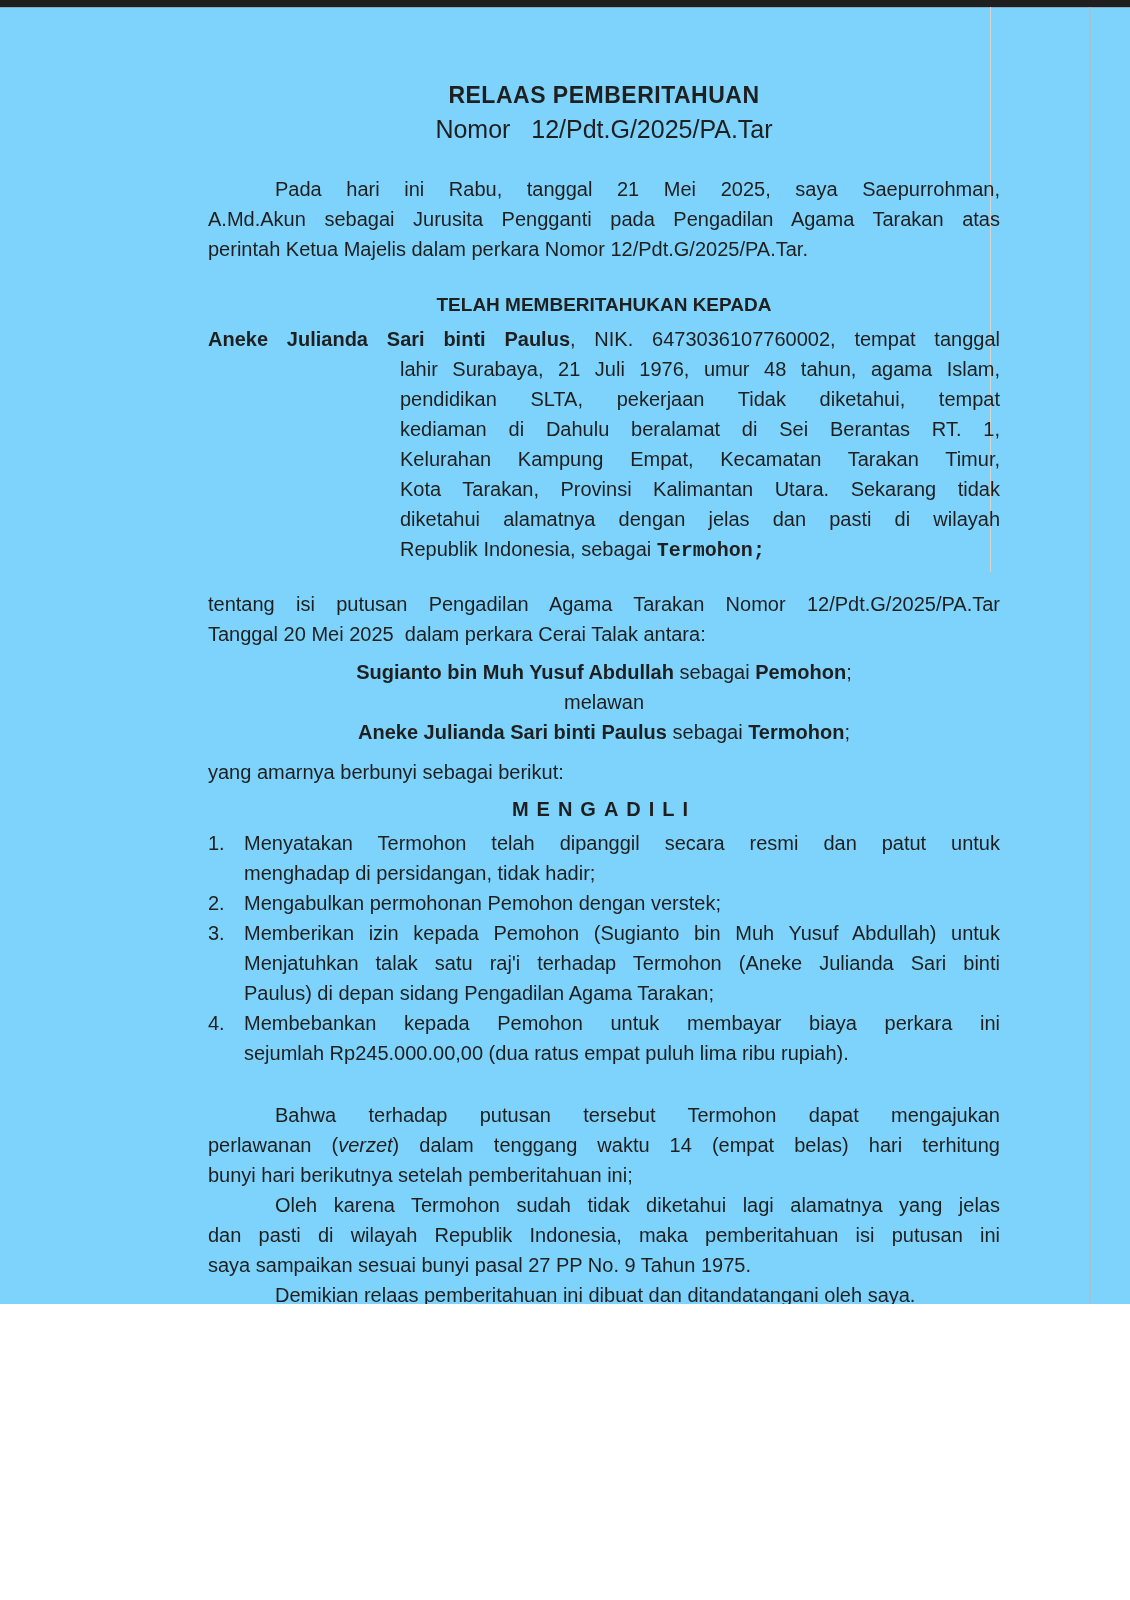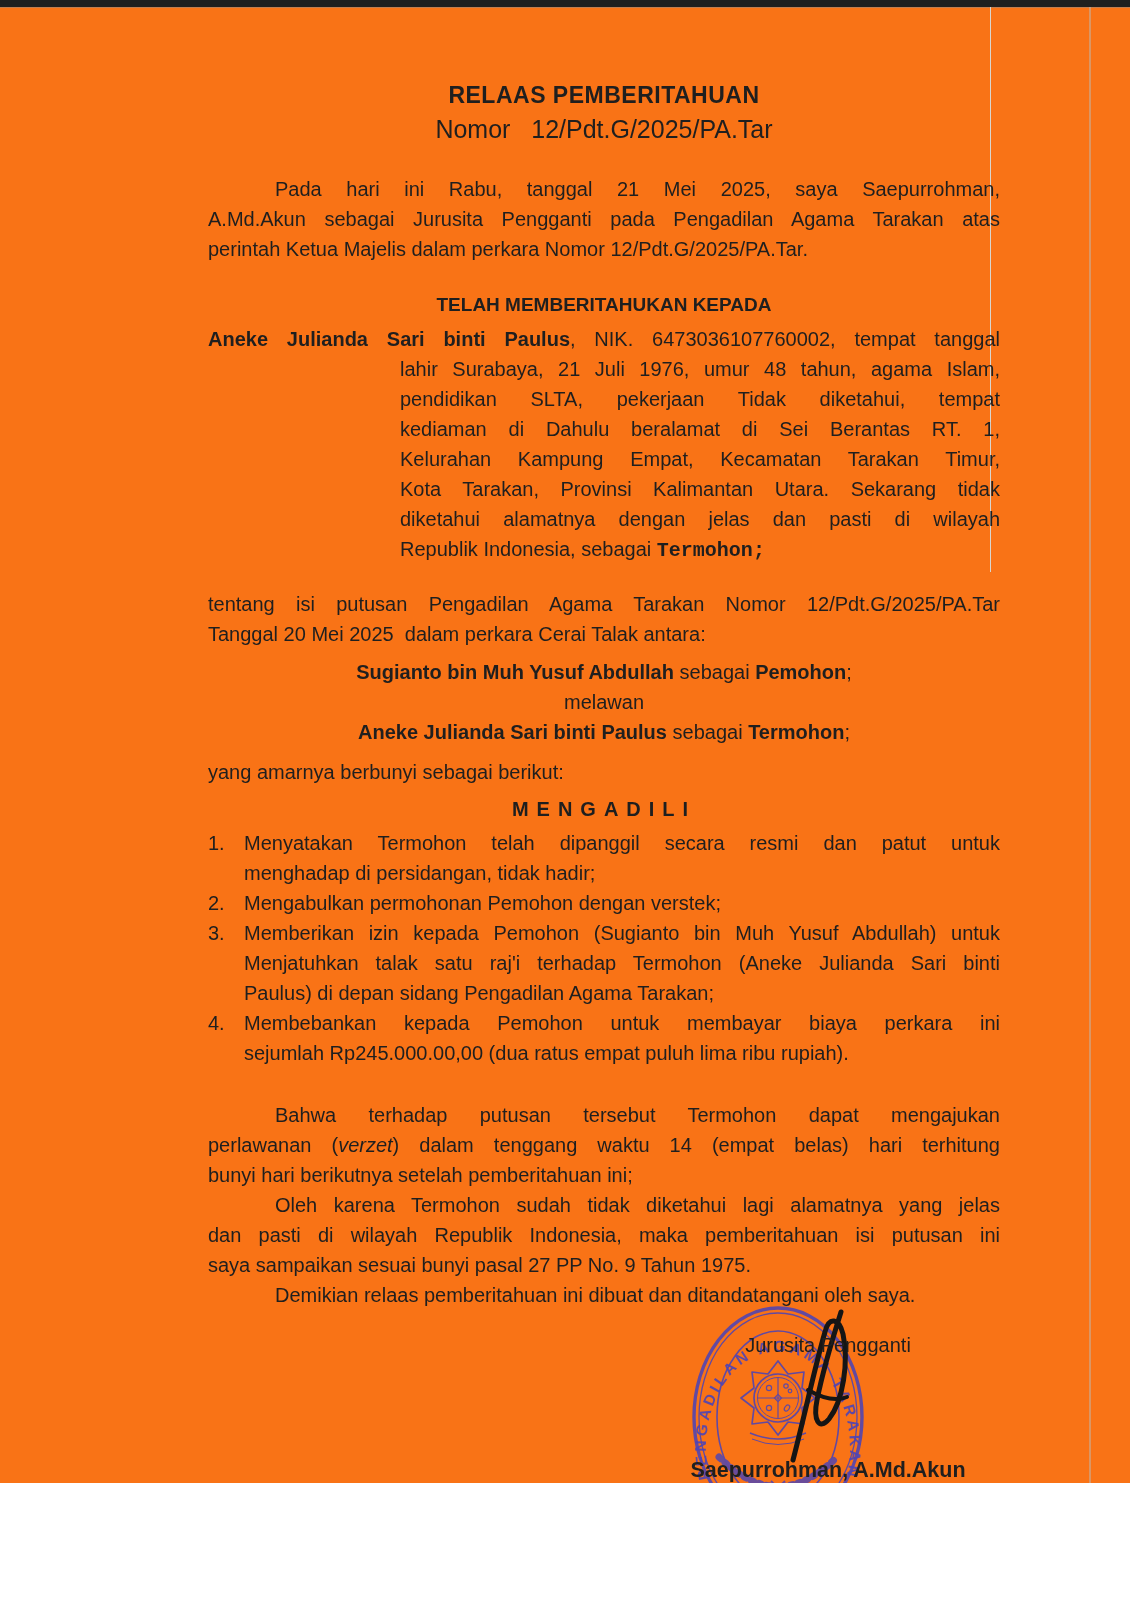--- a/index.html
+++ b/index.html
@@ -1,18 +1,18 @@
 <!DOCTYPE html>
 <html><head>
 <meta charset="utf-8">
 <style>
   html,body { margin:0; padding:0; background:#ffffff; }
   .page {
-    position:relative; width:1130px; height:1483px;
-    background:#f97316; overflow:hidden;
+    position:relative; width:1130px; height:1304px;
+    background:#7dd3fc; overflow:hidden;
     font-family:"Liberation Sans","DejaVu Sans",sans-serif;
     color:#1f1f1f; font-size:20px; line-height:30px;
   }
   
   .scan-bar-top { position:absolute; top:0; left:0; width:1130px; height:7px; background:#1f1f1f; }
   .scan-bar-top::after { content:""; position:absolute; left:0; top:7px; width:100%; height:1px; background:#8a8a8a; opacity:.5; }
   .scan-vline-a { position:absolute; left:990px; top:7px; width:1px; height:565px; background:#d8d5cf; }
   .scan-vline-b { position:absolute; left:1089px; top:7px; width:2px; height:1530px; background:rgba(190,186,178,.5); }
 
   .content { position:absolute; top:0; left:0; width:1130px; padding:80px 130px 0 208px; box-sizing:border-box; }

